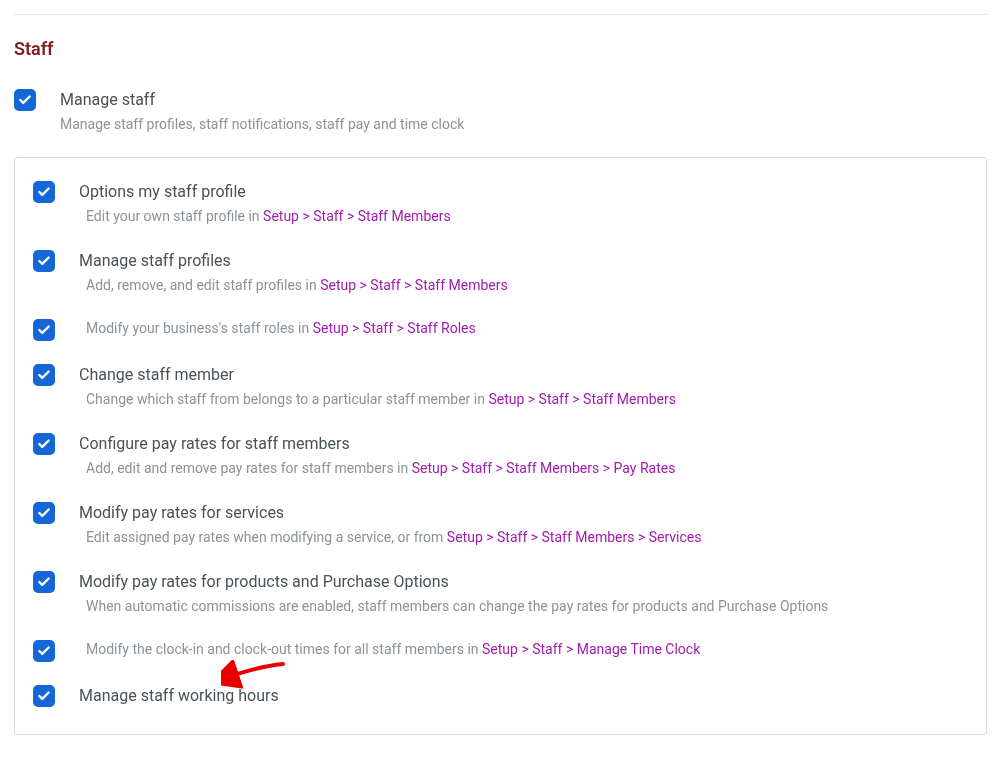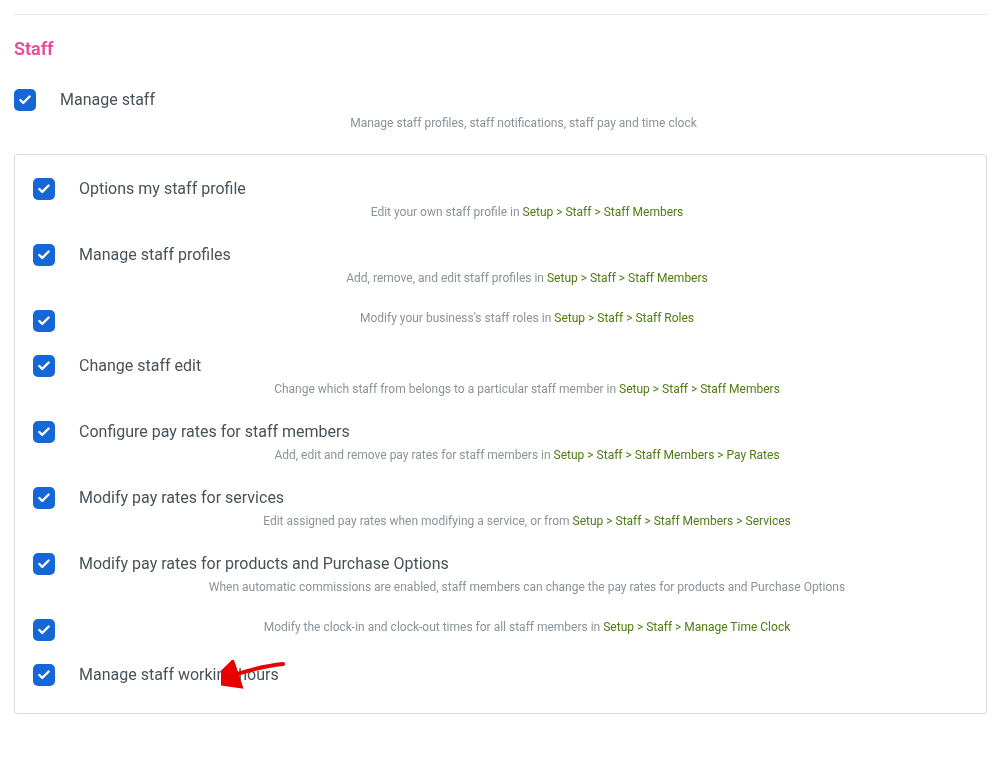--- a/index.html
+++ b/index.html
@@ -12,21 +12,21 @@
       background: #ffffff;
       color: #485259;
       font-size: 15px;
       line-height: 1.5;
       padding: 14px;
       width: 1001px;
     }
     .section-title {
       font-size: 18px;
       font-weight: 600;
-      color: #ec4899;
+      color: #7f1d1d;
       margin-bottom: 26px;
     }
     .permission-row {
       display: flex;
       align-items: flex-start;
       gap: 24px;
       margin-bottom: 22px;
     }
     .checkbox {
       width: 22px;
@@ -48,26 +48,25 @@
     .permission-text {
       flex: 1;
     }
     .permission-label {
       color: #485259;
       font-size: 16px;
       margin-bottom: 2px;
     }
     .permission-description {
       color: #8a9399;
-      font-size: 12px;
+      font-size: 14px;
       padding-left: 7px;
-      text-align: center;
     }
     .permission-description a {
-      color: #4d7c0f;
+      color: #a21caf;
       text-decoration: none;
       cursor: pointer;
     }
     .inner-box {
       border: 1px solid #d8dbde;
       border-radius: 3px;
       padding: 22px 18px 2px 18px;
       margin-top: 16px;
     }
     .highlight-arrow {
@@ -141,21 +140,21 @@
       </div>
     </div>
 
     <div class="permission-row">
       <div class="checkbox">
         <svg viewBox="0 0 24 24" fill="none" stroke="white" stroke-width="4" stroke-linecap="round" stroke-linejoin="round">
             <polyline points="20 6 9 17 4 12"></polyline>
           </svg>
       </div>
       <div class="permission-text">
-        <div class="permission-label">Change staff edit</div>
+        <div class="permission-label">Change staff member</div>
         <div class="permission-description"><span>Change which staff from belongs to a particular staff member in </span><a>Setup &gt; Staff &gt; Staff Members</a></div>
       </div>
     </div>
 
     <div class="permission-row">
       <div class="checkbox">
         <svg viewBox="0 0 24 24" fill="none" stroke="white" stroke-width="4" stroke-linecap="round" stroke-linejoin="round">
             <polyline points="20 6 9 17 4 12"></polyline>
           </svg>
       </div>

